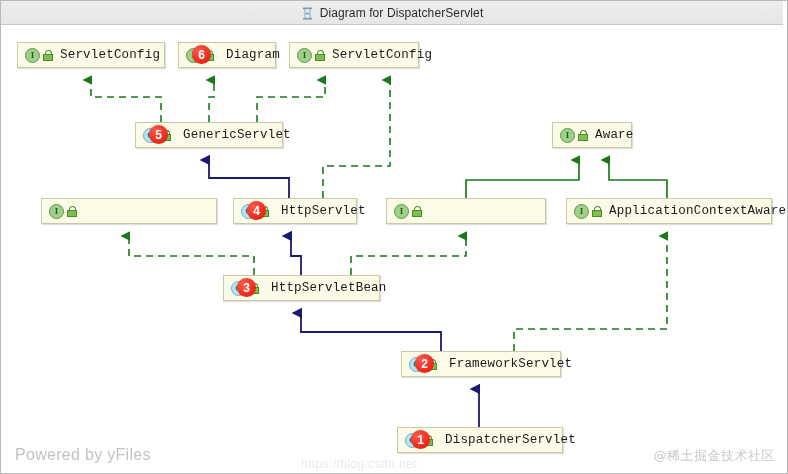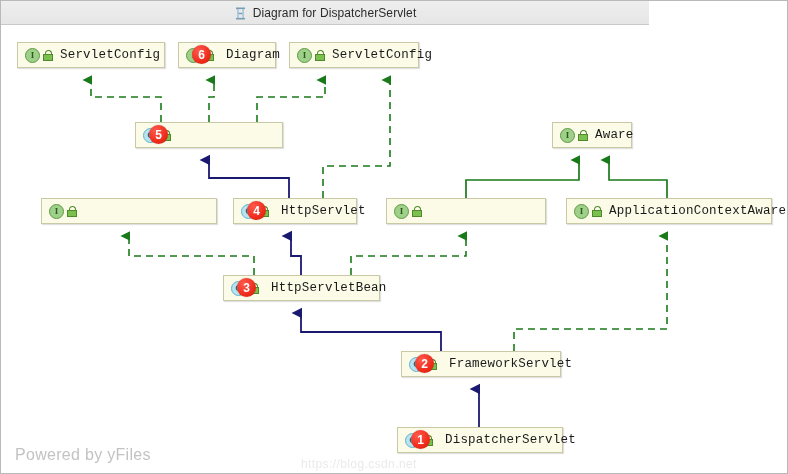--- a/index.html
+++ b/index.html
@@ -16,21 +16,21 @@
     height: 474px;
     overflow: hidden;
     background: #ffffff;
     border: 1px solid #b9b9b9;
     box-sizing: border-box;
   }
   
   #titlebar {
     position: absolute;
     left: 0; top: 0;
-    width: 648px;
+    width: 782px;
     height: 24px;
     background: linear-gradient(to bottom, #eeeeee 0%, #e6e6e6 100%);
     border-bottom: 1px solid #c8c8c8;
     display: flex;
     align-items: center;
     justify-content: center;
     box-sizing: border-box;
   }
   #titlebar .title-wrap {
     display: flex;
@@ -294,20 +294,21 @@
         </div>
         <div class="node" style="left: 134px; top: 97px; width: 148px;">
           <span class="icons has-badge">
             <span class="ic-class">C</span>
             <span class="ic-lock">
               <span class="shackle"></span>
               <span class="body"></span>
             </span>
             <span class="badge">5</span>
           </span>
+          <span class="label">GenericServlet</span>
         </div>
         <div class="node" style="left: 551px; top: 97px; width: 80px;">
           <span class="icons no-badge">
             <span class="ic-interface">I</span>
             <span class="ic-lock">
               <span class="shackle"></span>
               <span class="body"></span>
             </span>
           </span>
           <span class="label">Aware</span>
@@ -381,14 +382,15 @@
               <span class="body"></span>
             </span>
             <span class="badge">1</span>
           </span>
           <span class="label">DispatcherServlet</span>
         </div>
       </div>
 
     <div id="csdn-url">https://blog.csdn.net</div>
     <div id="yfiles">Powered by yFiles</div>
+    <div id="csdn-wm">@稀土掘金技术社区</div>
   </div>
 </div>
 
 </body></html>

